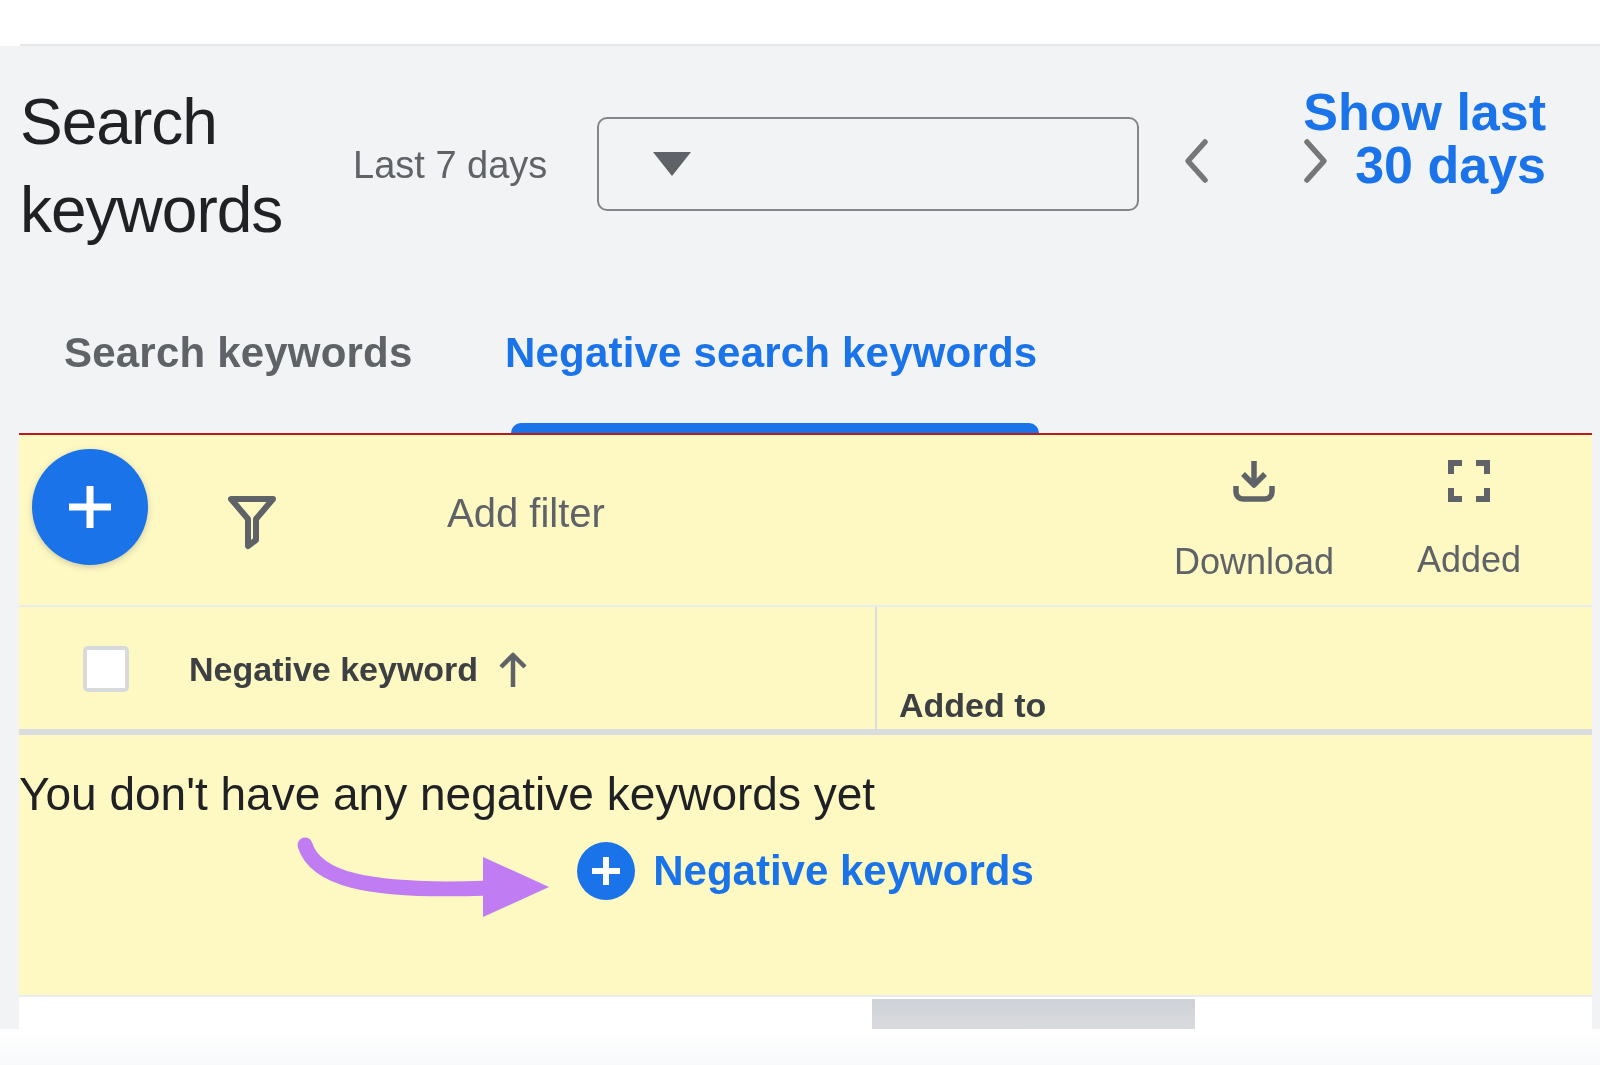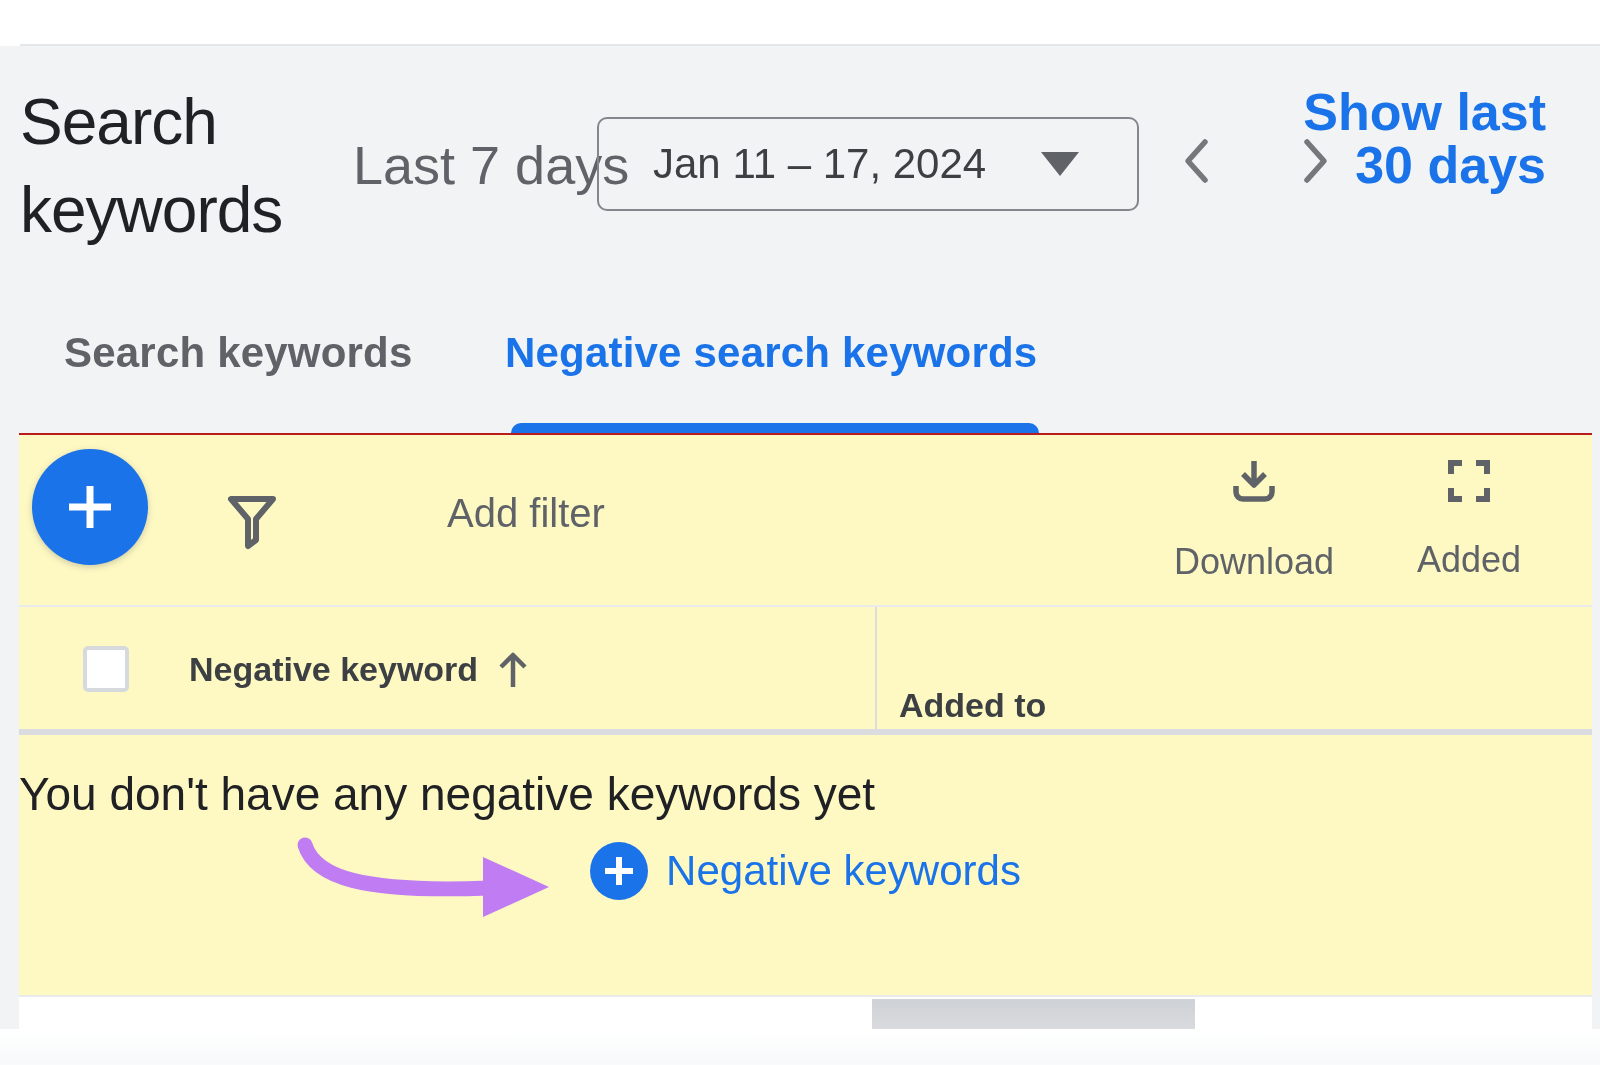--- a/index.html
+++ b/index.html
@@ -19,21 +19,21 @@
     position:absolute; bottom:0; left:20px; right:0; height:2px; background:#e4e6e8;
   }
   
   .page-title {
     position:absolute; left:20px; top:78px; width:330px;
     font-size:64px; line-height:88px; font-weight:400; color:#1f2125;
     letter-spacing:-1px;
   }
   .period-label {
     position:absolute; left:353px; top:140px;
-    font-size:54px; line-height:50px; color:#5f6368;
+    font-size:38px; line-height:50px; color:#5f6368;
   }
   .datebox {
     position:absolute; left:597px; top:117px; width:542px; height:94px;
     border:2px solid #83878b; border-radius:10px; background:transparent;
     display:flex; align-items:center; justify-content:space-between;
     padding:0 58px 0 54px; cursor:pointer;
   }
   .datebox .date-text { font-size:42px; color:#3c4043; font-family:"Liberation Sans",sans-serif; }
   .caret {
     width:0; height:0;
@@ -112,21 +112,21 @@
   }
   .action-row {
     position:absolute; left:0; right:0; top:406px; height:60px;
     display:flex; align-items:center; justify-content:center; gap:18px;
     cursor:pointer;
   }
   .plus-circle {
     width:58px; height:58px; border-radius:50%; background:#1a73e8;
     display:flex; align-items:center; justify-content:center; flex:0 0 auto;
   }
-  .action-label { font-size:42px; line-height:50px; font-weight:400; color:#1a73e8; }
+  .action-label { font-size:42px; line-height:50px; font-weight:700; color:#1a73e8; }
   .annotation { position:absolute; left:262px; top:398px; pointer-events:none; }
   
   .scroll-row {
     position:absolute; left:0; right:0; top:560px; height:35px;
     background:#ffffff; border-top:2px solid #e9ebec;
   }
   .thumb {
     position:absolute; left:853px; top:2px; width:323px; height:31px;
     background:linear-gradient(180deg,#ced1d5 0%,#d9dbdf 100%);
     cursor:pointer;
@@ -141,21 +141,20 @@
 <body>
 
 <div class="top-strip">
   <div class="rule"></div>
 </div>
 
 <h1 class="page-title">Search keywords</h1>
 <div class="period-label">Last 7 days</div>
 
 <button class="datebox">
-  <span class="date-text">Jan 11 – 17, 2024</span>
   <span class="caret"></span>
 </button>
 
 <button class="chev prev">
   <svg width="34" height="52" viewBox="0 0 34 52">
     <polyline points="26,7 9,26 26,45" fill="none" stroke="#75787b" stroke-width="5.5" stroke-linecap="round" stroke-linejoin="round"></polyline>
   </svg>
 </button>
 <button class="chev next">
   <svg width="34" height="52" viewBox="0 0 34 52">

